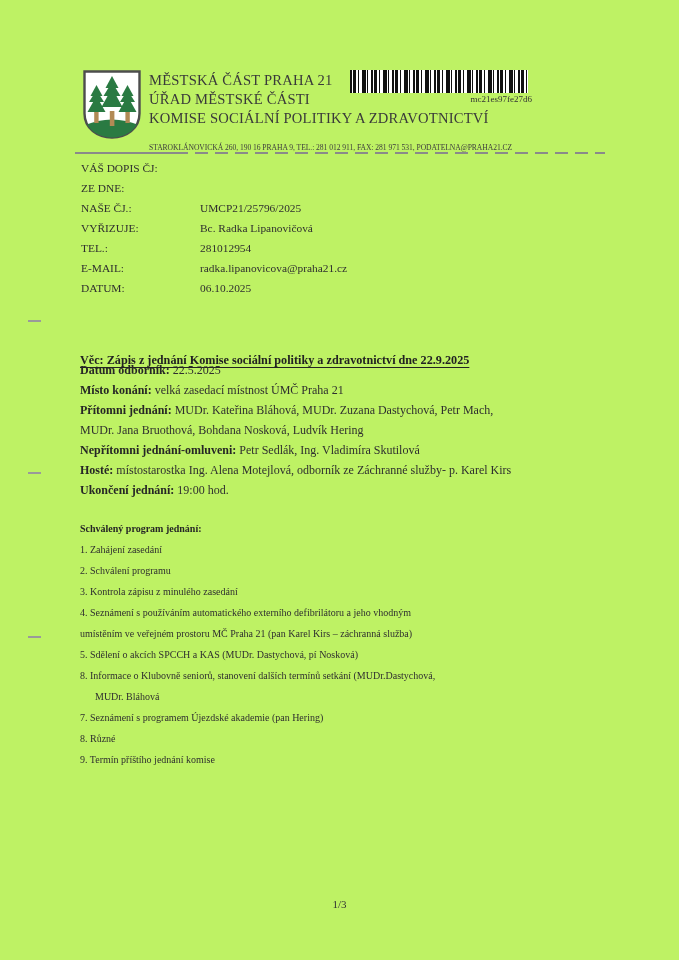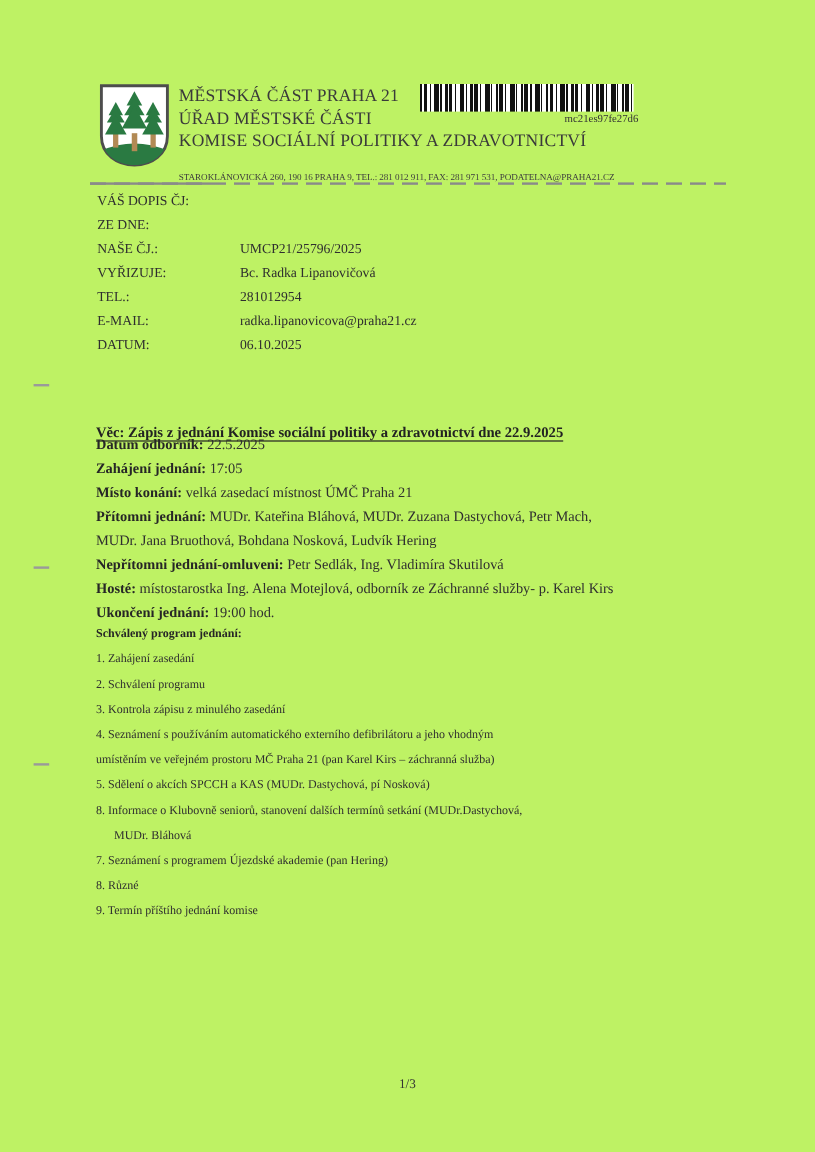--- a/index.html
+++ b/index.html
@@ -139,23 +139,20 @@
   <div class="fold f2"></div>
   <div class="fold f3"></div>
 
   <div class="subject">Věc: Zápis z jednání Komise sociální politiky a zdravotnictví dne 22.9.2025</div>
 
   <div class="details">
     <div>
       <span class="lbl">Datum odborník:</span><span class="val"> 22.5.2025</span>
     </div>
     <div>
-      <span class="lbl">Zahájení jednání:</span><span class="val"> 17:05</span>
-    </div>
-    <div>
       <span class="lbl">Místo konání:</span><span class="val"> velká zasedací místnost ÚMČ Praha 21</span>
     </div>
     <div>
       <span class="lbl">Přítomni jednání:</span><span class="val"> MUDr. Kateřina Bláhová, MUDr. Zuzana Dastychová, Petr Mach,
 MUDr. Jana Bruothová, Bohdana Nosková, Ludvík Hering</span>
     </div>
     <div>
       <span class="lbl">Nepřítomni jednání-omluveni:</span><span class="val"> Petr Sedlák, Ing. Vladimíra Skutilová</span>
     </div>
     <div>

